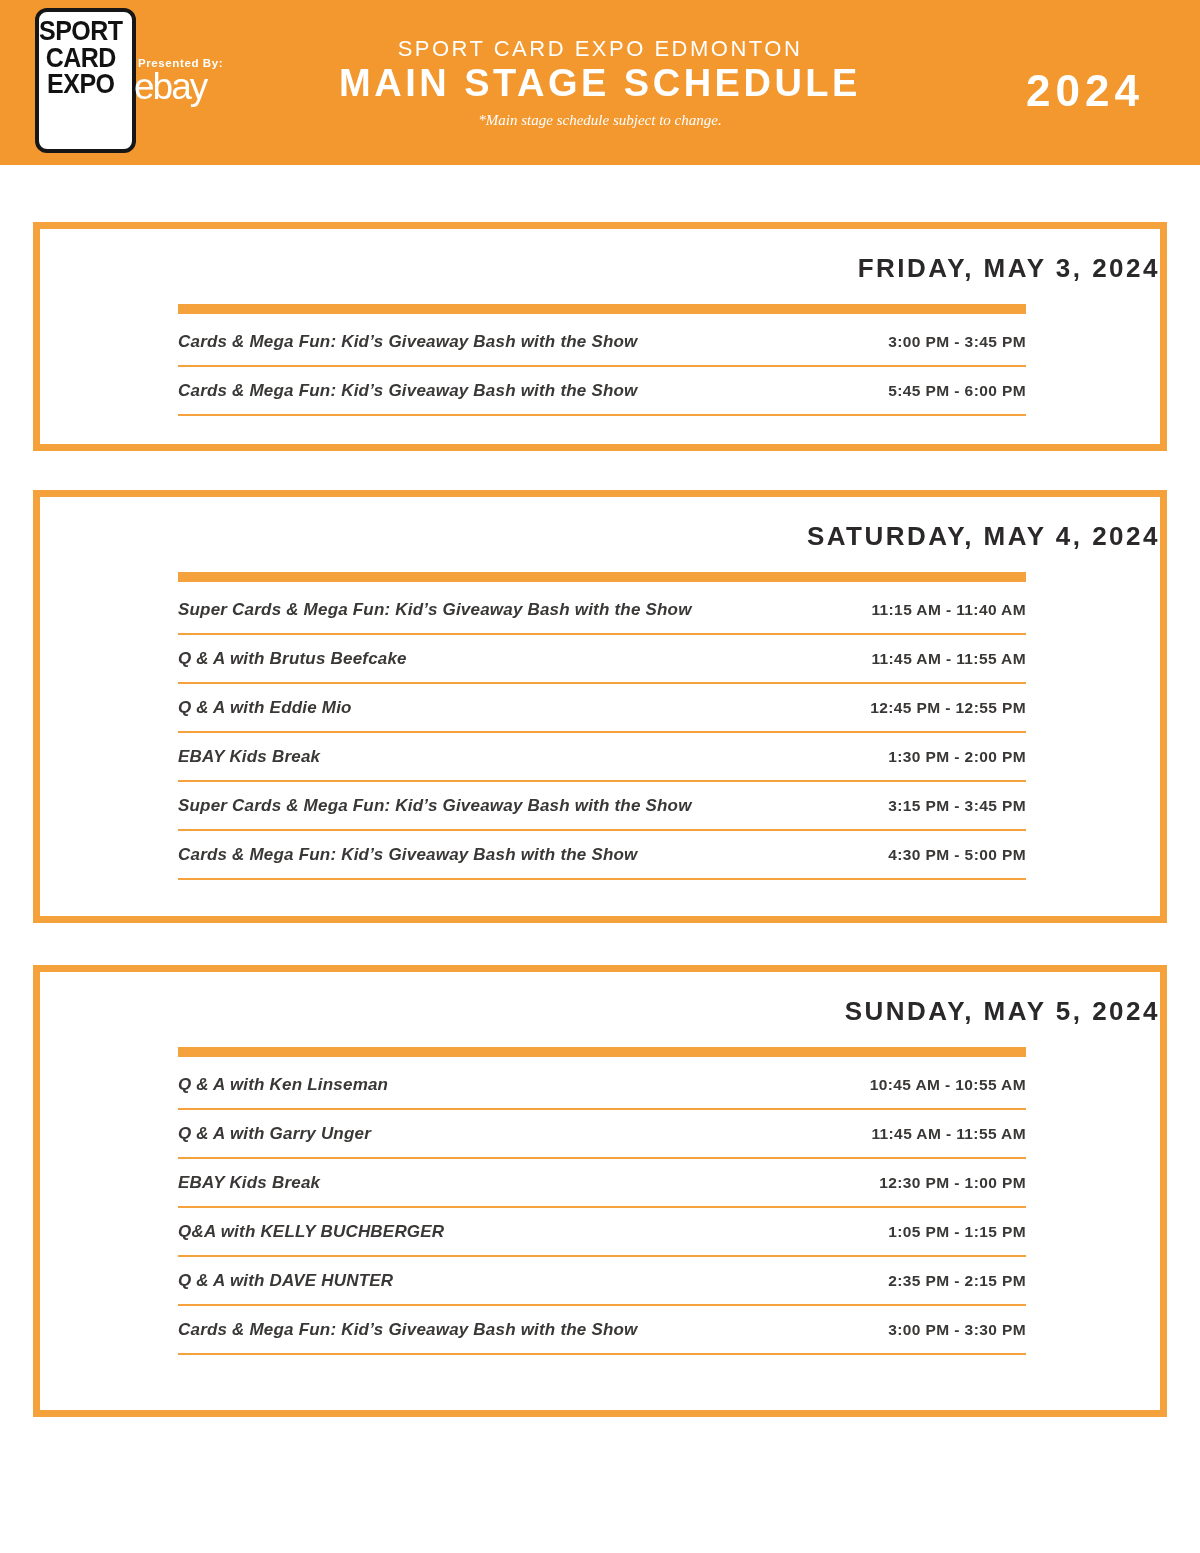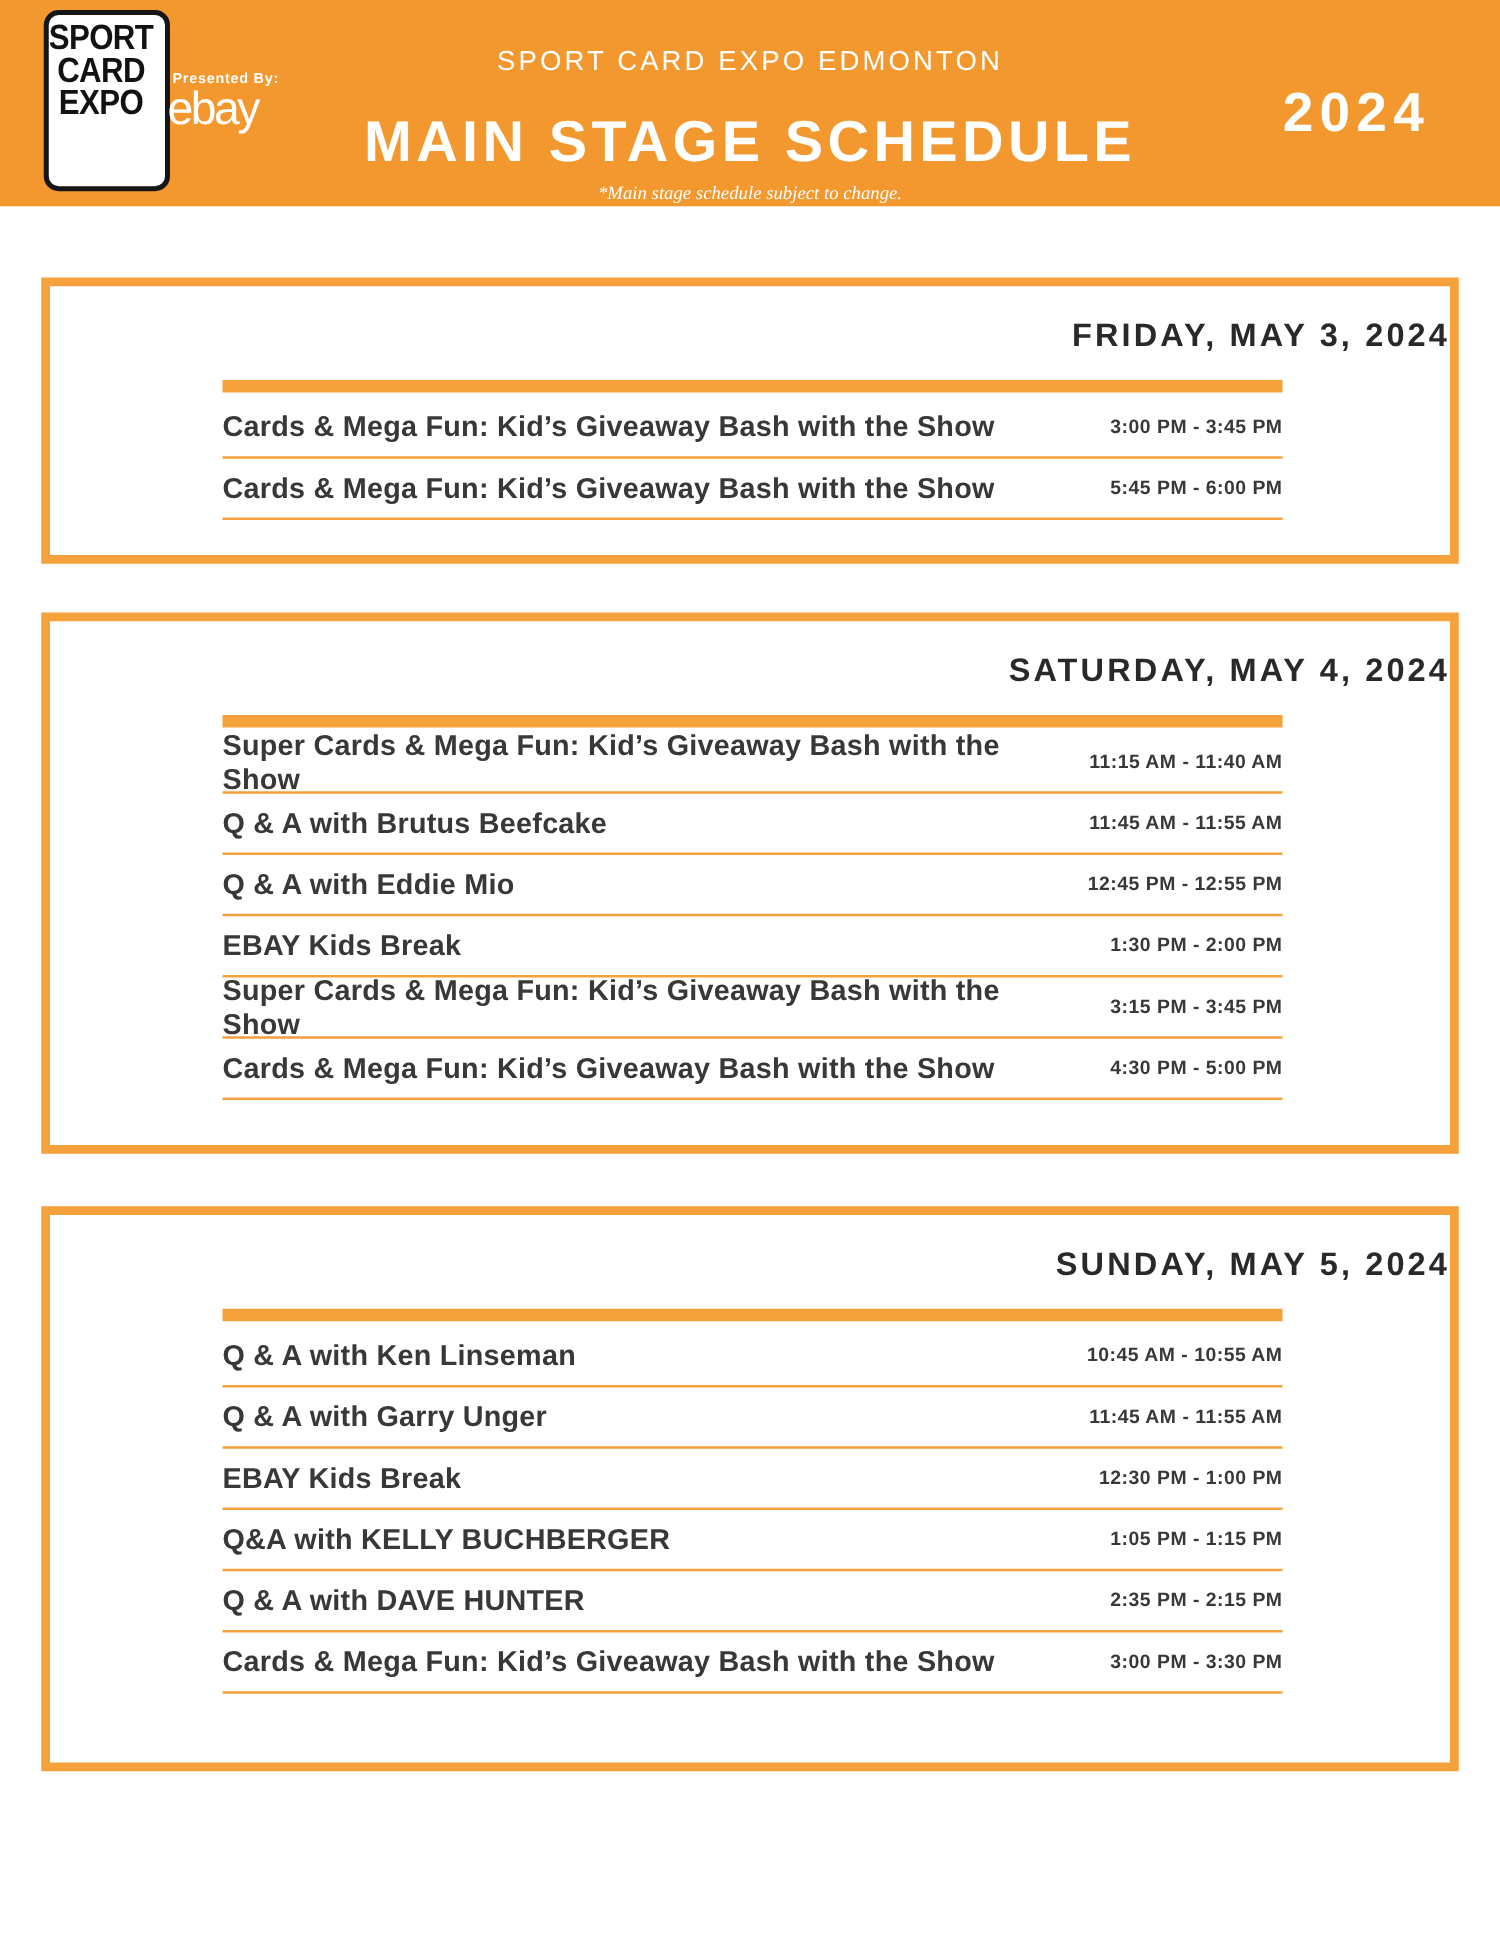--- a/index.html
+++ b/index.html
@@ -40,21 +40,21 @@
     font-size:11.5px;font-weight:700;letter-spacing:0.6px;
   }
   .ebay{
     position:absolute;left:134px;top:66px;color:#fff;
     font-size:37px;letter-spacing:-2px;font-weight:400;
   }
   .header-center{
     position:absolute;left:0;right:0;top:0;text-align:center;color:#fff;
   }
   .event-title{margin-top:36px;font-size:22px;font-weight:400;letter-spacing:2.5px;}
-  .page-title{margin-top:24px;font-size:46px;font-weight:700;letter-spacing:3.5px;}
+  .page-title{margin-top:0;font-size:38px;font-weight:700;letter-spacing:3.5px;}
   .disclaimer{margin-top:7px;font-size:15px;font-style:italic;font-family:"Liberation Serif",serif;}
   .year{
     position:absolute;right:56px;top:66px;color:#fff;
     font-size:44px;font-weight:700;letter-spacing:5px;
   }
   
   .day-card{
     margin:0 33px;border:7px solid var(--orange-line);
     padding:24px 0 28px;background:#fff;
   }
@@ -64,21 +64,21 @@
   .day-title{
     text-align:right;font-size:26px;font-weight:700;letter-spacing:2.5px;
     color:var(--ink);margin:0;
   }
   .day-list{margin:20px 134px 0 138px;}
   .top-bar{height:10px;background:var(--orange-line);margin-bottom:4px;}
   .event-row{
     display:flex;justify-content:space-between;align-items:center;
     height:49px;border-bottom:2px solid var(--orange-line);
   }
-  .event-name{font-size:23px;font-weight:700;color:var(--row-ink);letter-spacing:0.2px;}
+  .event-name{font-size:17px;font-weight:700;color:var(--row-ink);letter-spacing:0.2px;font-style:italic;}
   .event-time{font-size:15.5px;font-weight:700;color:var(--row-ink);letter-spacing:0.4px;white-space:nowrap;padding-left:20px;}
 </style>
 </head>
 <body>
 
 <div class="header">
   <div class="logo">
     <div class="logo-title">
       <div>SPORT</div>
       <div>CARD</div>

